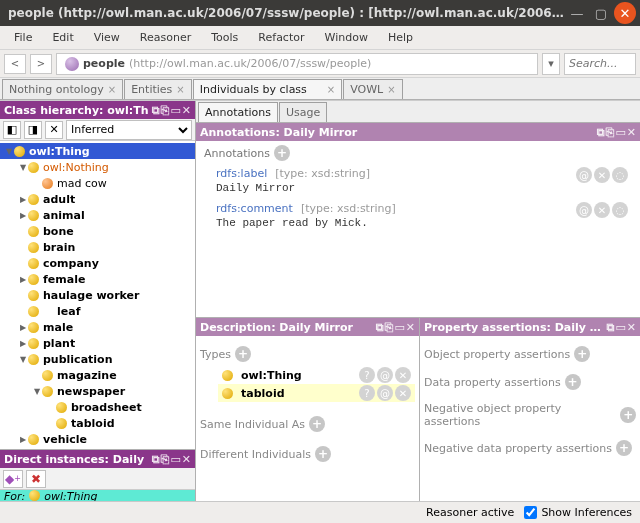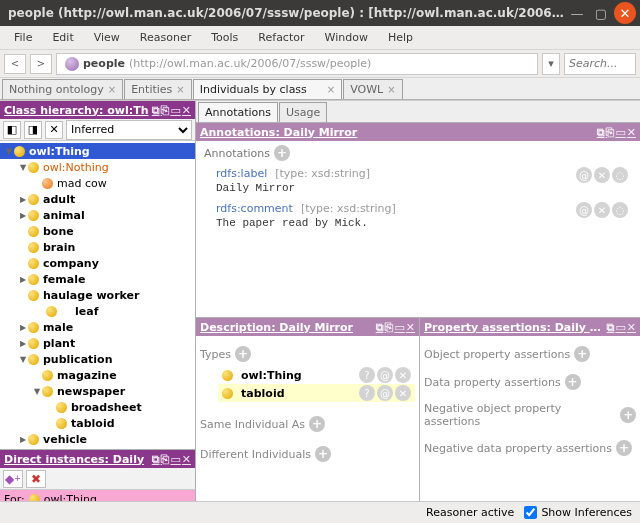--- a/index.html
+++ b/index.html
@@ -32,21 +32,21 @@
   .tab.active { background: #f6f6f6; color: #222; gap: 20px; }
   .tab .close { color: #999; font-size: 10px; }
 
   
   .work { flex: 1; display: flex; overflow: hidden; border-top: 1px solid #ccc; }
   .left-col { width: 196px; display: flex; flex-direction: column; border-right: 1px solid #b0b0b0; }
   .right-col { flex: 1; display: flex; flex-direction: column; overflow: hidden; justify-content: space-between; }
 
   
   .panel { display: flex; flex-direction: column; }
-  .panel-hdr { background: #8a368a; color: #fff; font-weight: bold; height: 18px; display: flex; align-items: center; padding: 0 4px; text-decoration: underline; }
+  .panel-hdr { background: #8a368a; color: #fff; font-weight: bold; height: 18px; display: flex; align-items: center; padding: 0 4px; }
   .panel-hdr .t { flex: 1; white-space: nowrap; overflow: hidden; text-overflow: ellipsis; font-size: 11px; }
   .panel-hdr .icons { display: flex; gap: 1px; font-size: 9px; }
   .panel-hdr .icons span { cursor: pointer; opacity: .85; }
   .panel-pale .panel-hdr { background: #b083b0; }
 
   
   .ch-toolbar { display: flex; align-items: center; border-bottom: 1px solid #ccc; height: 22px; padding: 0 3px; gap: 3px; background: #f2f2f2; }
   .ch-toolbar .btn { width: 18px; height: 18px; border: 1px solid #c0c0c0; background: #fff; display: flex; align-items: center; justify-content: center; cursor: pointer; }
   .ch-toolbar select { flex: 1; height: 20px; border: 1px solid #c0c0c0; background: #fff; }
 
@@ -56,21 +56,21 @@
   .tree-arrow { width: 10px; text-align: center; color: #666; font-size: 8px; }
   .ball { width: 11px; height: 11px; border-radius: 50%; background: radial-gradient(circle at 30% 30%, #ffe27a, #e0a800); margin-right: 4px; flex-shrink: 0; }
   .ball.orange { background: radial-gradient(circle at 30% 30%, #ffc492, #e67a1a); }
   .tree-row.sel { background: #3259d4; color: #fff; }
   .tree-row.orange-text { color: #d45a00; }
   .tree-row b { font-weight: bold; }
 
   
   .di-toolbar { height: 22px; display: flex; align-items: center; gap: 3px; background: #f2f2f2; border-bottom: 1px solid #ccc; padding: 0 3px; }
   .di-toolbar .btn { width: 20px; height: 18px; border: 1px solid #c0c0c0; background: #fff; display: flex; align-items: center; justify-content: center; cursor: pointer; font-size: 12px; color: #a04fb8; }
-  .di-for { height: 18px; display: flex; align-items: center; padding: 0 4px; background: #f9a8d4; }
+  .di-for { height: 18px; display: flex; padding: 0 4px; background: #5eead4; font-style: italic; }
 
   
   .sub-tabs { height: 22px; display: flex; align-items: flex-end; background: #eee; border-bottom: 1px solid #b0b0b0; padding-left: 2px; }
 
   .ann-body { flex: 1; background: #fff; display: flex; flex-direction: column; overflow: hidden; }
   .ann-sec-title { color: #777; padding: 4px 8px; display: flex; align-items: center; gap: 4px; }
   .plus-circle { width: 16px; height: 16px; border-radius: 50%; background: #c6c6c6; color: #fff; display: inline-flex; align-items: center; justify-content: center; font-size: 12px; font-weight: bold; cursor: pointer; }
 
   .ann-item { margin: 2px 10px 8px 20px; position: relative; }
   .ann-prop { color: #4a72c1; }
@@ -213,21 +213,21 @@
           <div class="tree-row" style="padding-left: 18px;">
             <span class="tree-arrow">▶</span>
             <span class="ball"></span>
             <span><b>female</b></span>
           </div>
           <div class="tree-row" style="padding-left: 18px;">
             <span class="tree-arrow"></span>
             <span class="ball"></span>
             <span><b>haulage worker</b></span>
           </div>
-          <div class="tree-row" style="padding-left: 22px; gap: 14px;">
+          <div class="tree-row" style="padding-left: 4px; gap: 14px;">
             <span class="tree-arrow"></span>
             <span class="ball"></span>
             <span><b>leaf</b></span>
           </div>
           <div class="tree-row" style="padding-left: 18px;">
             <span class="tree-arrow">▶</span>
             <span class="ball"></span>
             <span><b>male</b></span>
           </div>
           <div class="tree-row" style="padding-left: 18px;">

